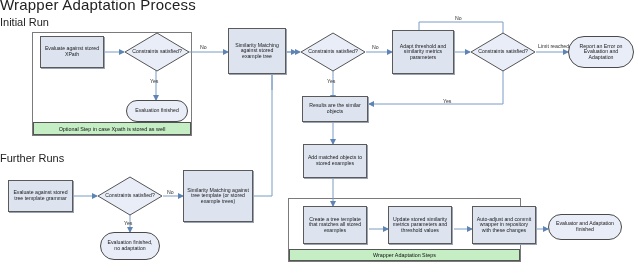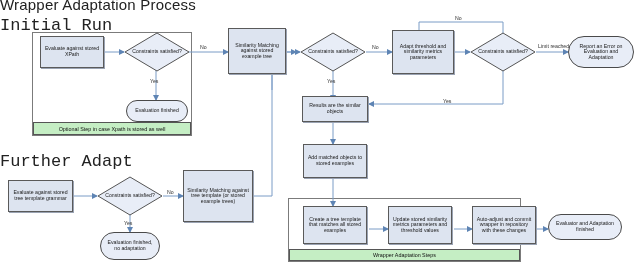--- a/index.html
+++ b/index.html
@@ -2,21 +2,21 @@
 <html><head>
 <meta charset="utf-8">
 <style>
   html,body{margin:0;padding:0;background:#ffffff;}
   body{width:640px;height:269px;position:relative;overflow:hidden;
        font-family:"Liberation Sans","DejaVu Sans",sans-serif;color:#1a1a1a;}
   #canvas{position:absolute;inset:0;padding-left:8px;}
   svg.wires{position:absolute;left:0;top:0;width:640px;height:269px;pointer-events:none;}
 
   .title{position:absolute;left:0;top:-4px;font-size:15px;color:#222;letter-spacing:.2px;white-space:nowrap;}
-  .section-label{position:absolute;font-size:17px;color:#222;white-space:nowrap;font-family:Liberation Mono, monospace;}
+  .section-label{position:absolute;font-size:11px;color:#222;white-space:nowrap;}
 
   .group-box{position:absolute;border:1px solid #7b7b7b;background:transparent;box-sizing:border-box;}
 
   .node{position:absolute;box-sizing:border-box;display:flex;align-items:center;justify-content:center;
         text-align:center;line-height:1.08;}
 
   .proc{background:#dde4f0;border:1px solid #5a5a5a;box-shadow:1px 1px 0 #9aa3b3;
         font-size:5.2px;padding:1px 2px;}
   .term{background:#e8edf7;border:1px solid #4a4a4a;border-radius:999px;font-size:5.2px;padding:1px 3px;}
 
@@ -30,21 +30,21 @@
 
   .edge-label{position:absolute;font-size:5.2px;color:#333;white-space:nowrap;}
 </style>
 </head>
 <body>
 
 <div id="canvas">
 
   <div class="title">Wrapper Adaptation Process</div>
   <div class="section-label" style="left:0px;top:16px;">Initial Run</div>
-  <div class="section-label" style="left:0px;top:152px;">Further Adapt</div>
+  <div class="section-label" style="left:0px;top:152px;">Further Runs</div>
 
   <div class="group-box" style="left:32px;top:32px;width:160px;height:104px;"></div>
   <div class="group-box" style="left:288px;top:198px;width:233px;height:64px;"></div>
 
   <svg class="wires" viewBox="0 0 640 269">
     <defs>
       <marker id="ah" markerWidth="6" markerHeight="6" refX="5" refY="3" orient="auto">
         <path d="M0,0 L6,3 L0,6 z" fill="#5e84b4"></path>
       </marker>
     </defs>

